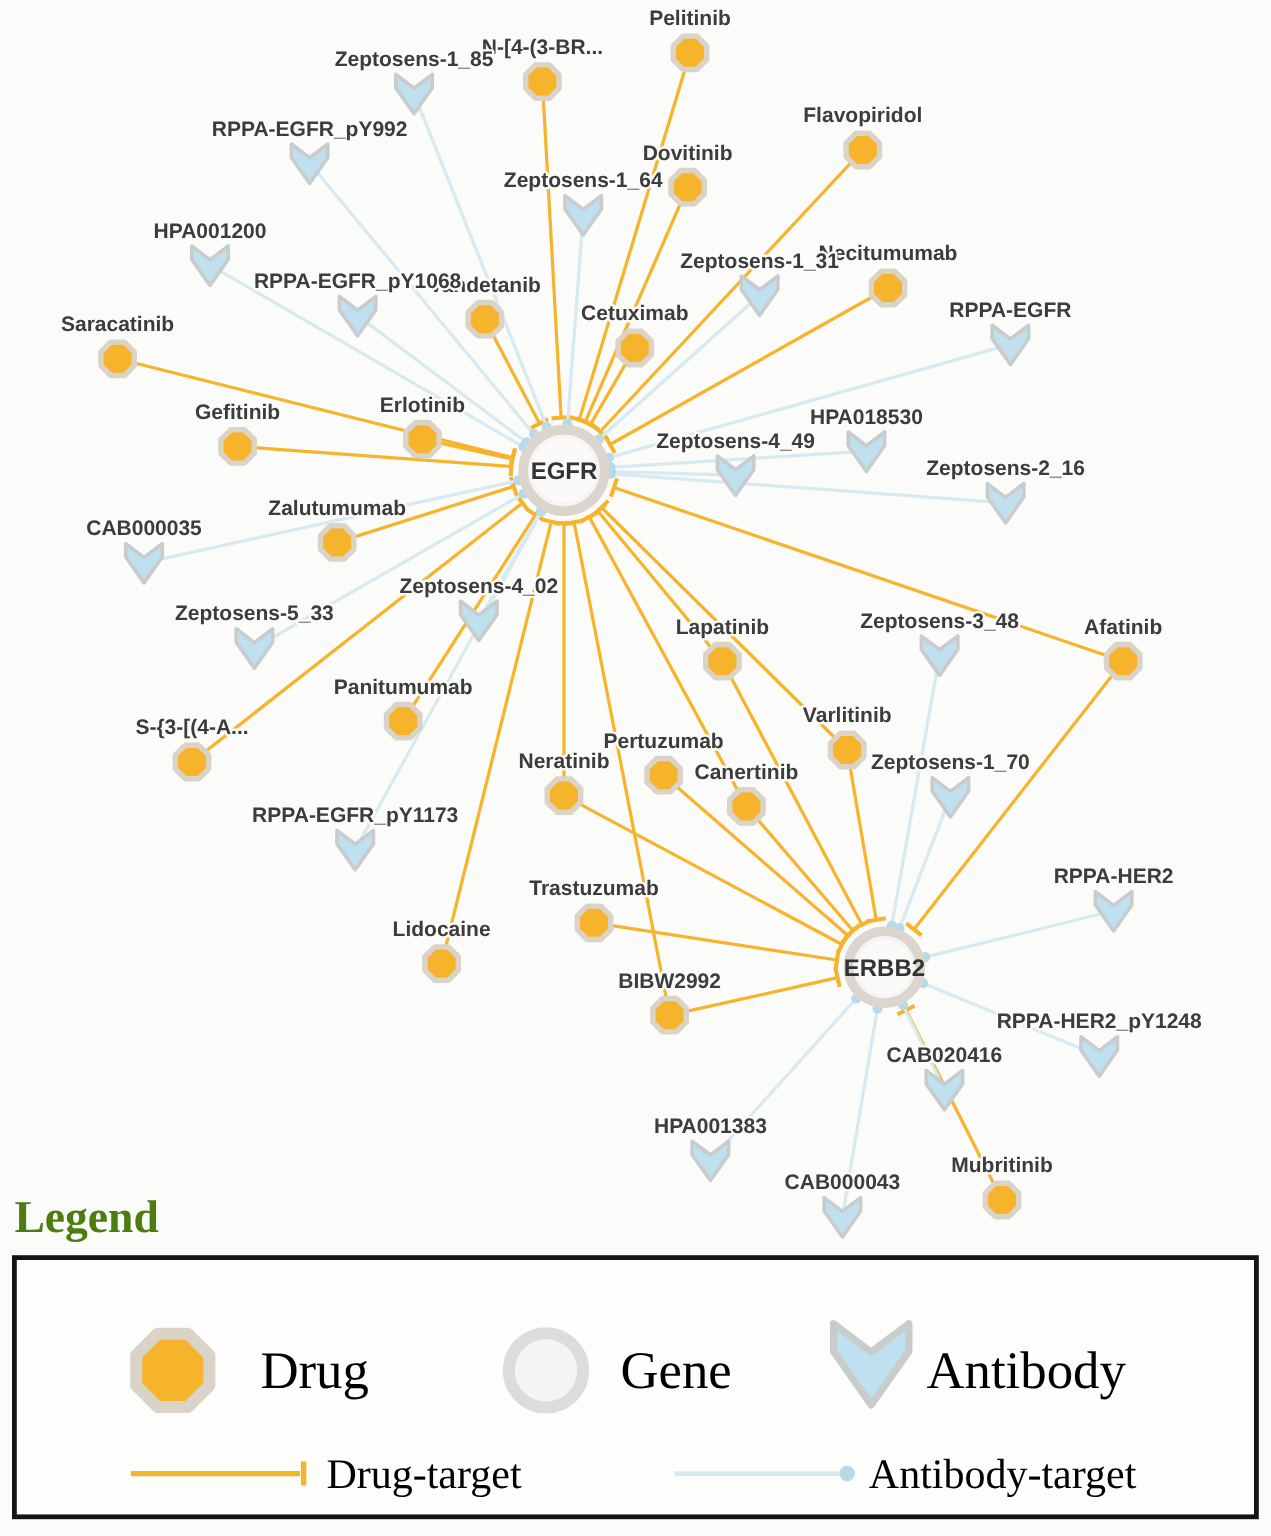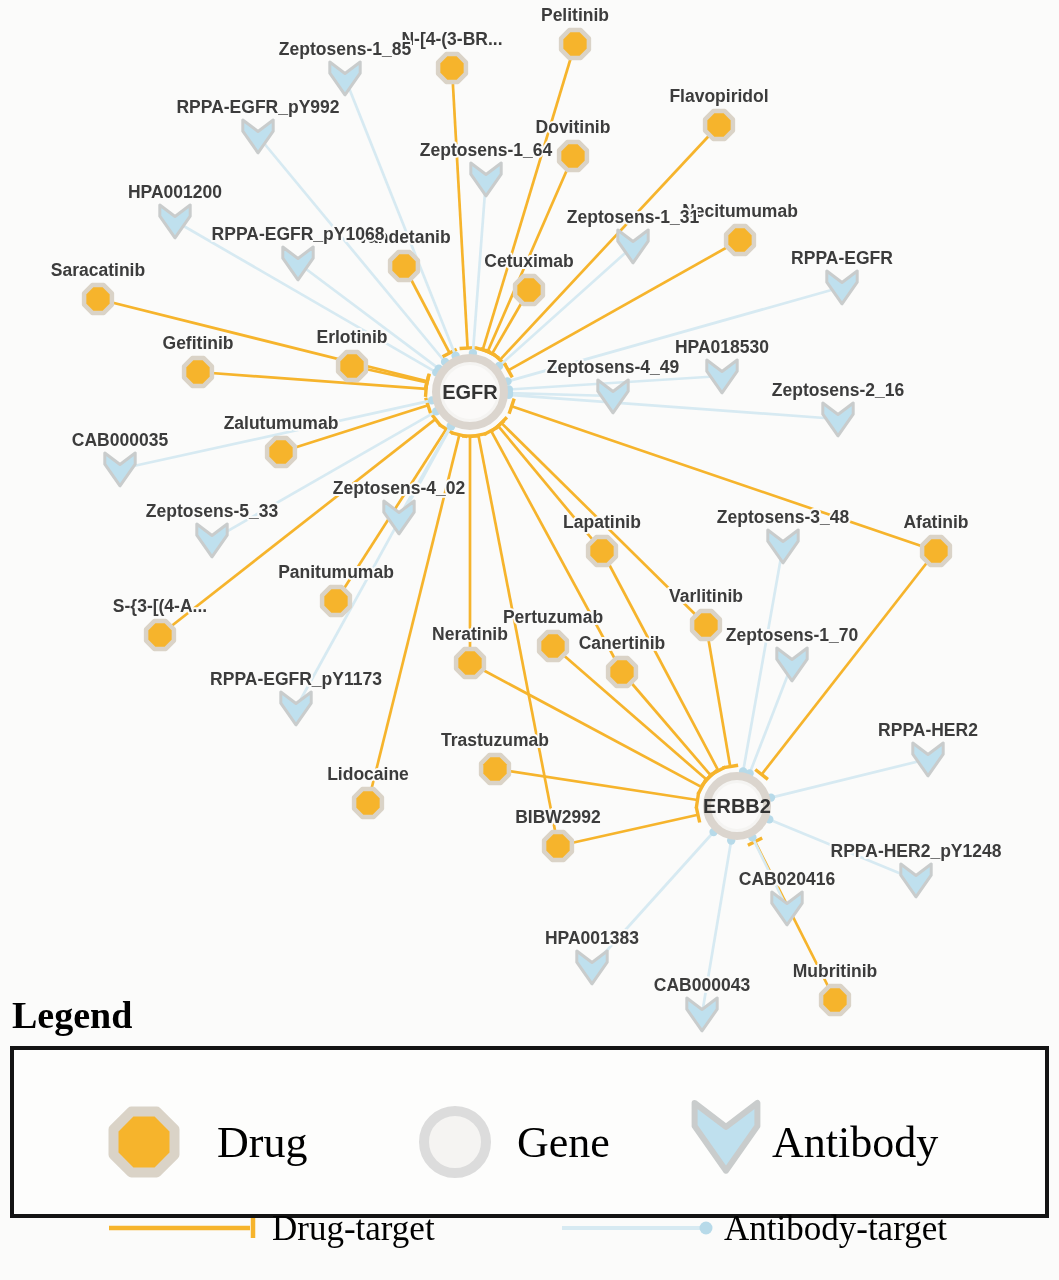--- a/index.html
+++ b/index.html
@@ -8,24 +8,24 @@
   #graph { position:absolute; left:0; top:0; }
   .node-label {
     font-family:"Liberation Sans",sans-serif; font-weight:bold; font-size:17.5px;
     fill:#3c3c3c; stroke:#fbfbfa; stroke-width:4px; paint-order:stroke; stroke-linejoin:round;
   }
   .gene-label {
     font-family:"Liberation Sans",sans-serif; font-weight:bold; font-size:20px; fill:#333333;
   }
   .legend-title {
     position:absolute; left:12px; top:993px;
-    font-family:"Liberation Serif",serif; font-weight:bold; font-size:38px; color:#000000;
+    font-family:"Liberation Serif",serif; font-weight:bold; font-size:38px; color:#4d7c0f;
   }
   .legend-box {
-    position:absolute; left:10px; top:1046px; width:1039px; height:172px;
+    position:absolute; left:10px; top:1046px; width:1039px; height:220px;
     border:4px solid #141414; background:#fdfdfc;
   }
   .lg-text  { font-family:"Liberation Serif",serif; font-size:44px; fill:#000; }
   .lg-text2 { font-family:"Liberation Serif",serif; font-size:35px; fill:#000; }
 </style>
 </head>
 <body>
 
 <div class="stage">
   <svg id="graph" width="1059" height="1280" viewBox="0 0 1059 1280">

